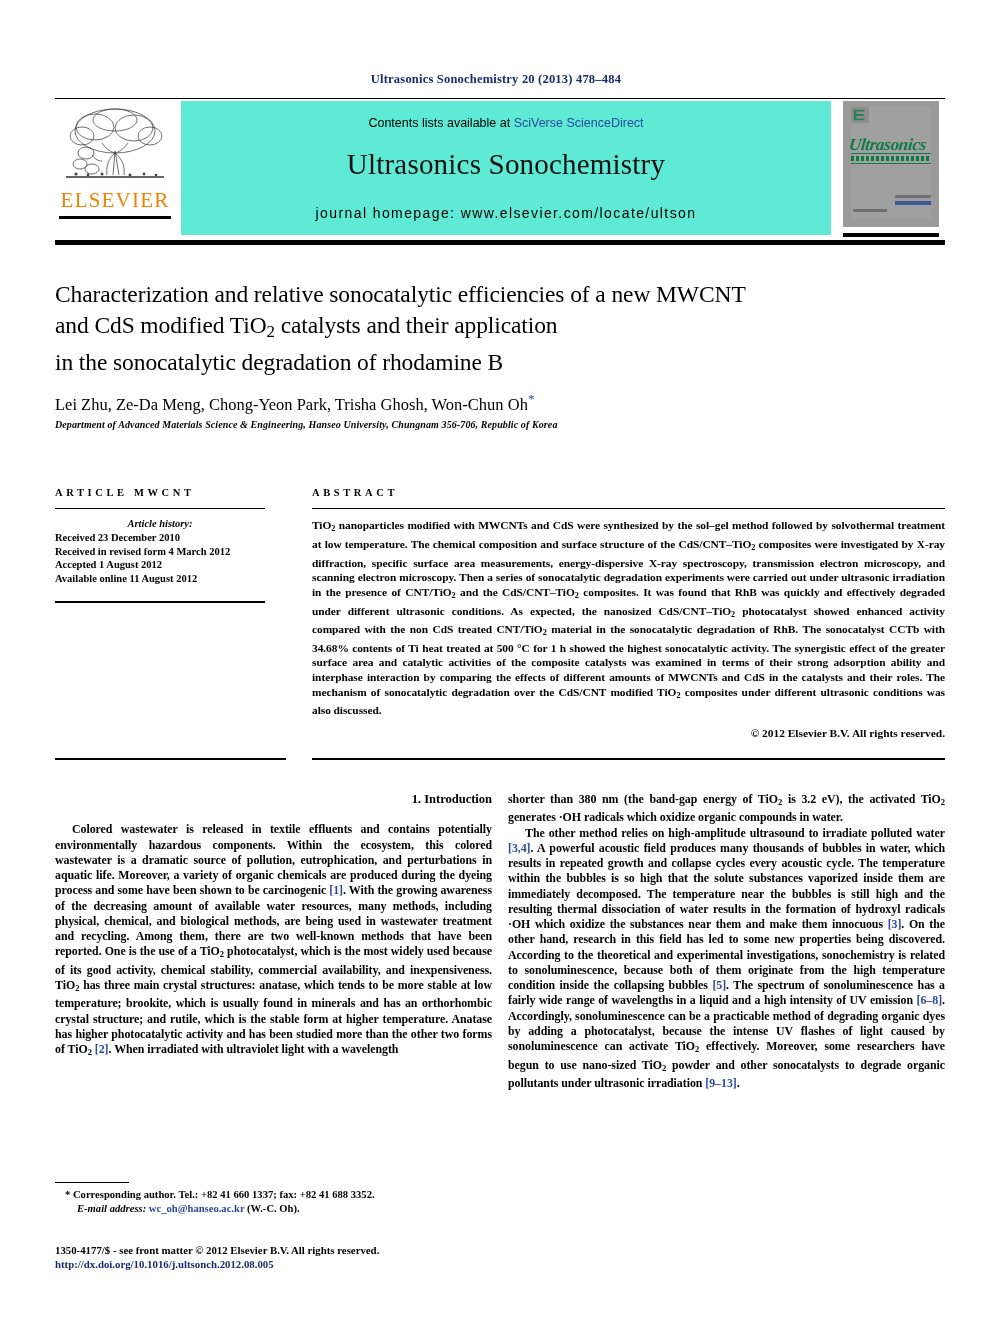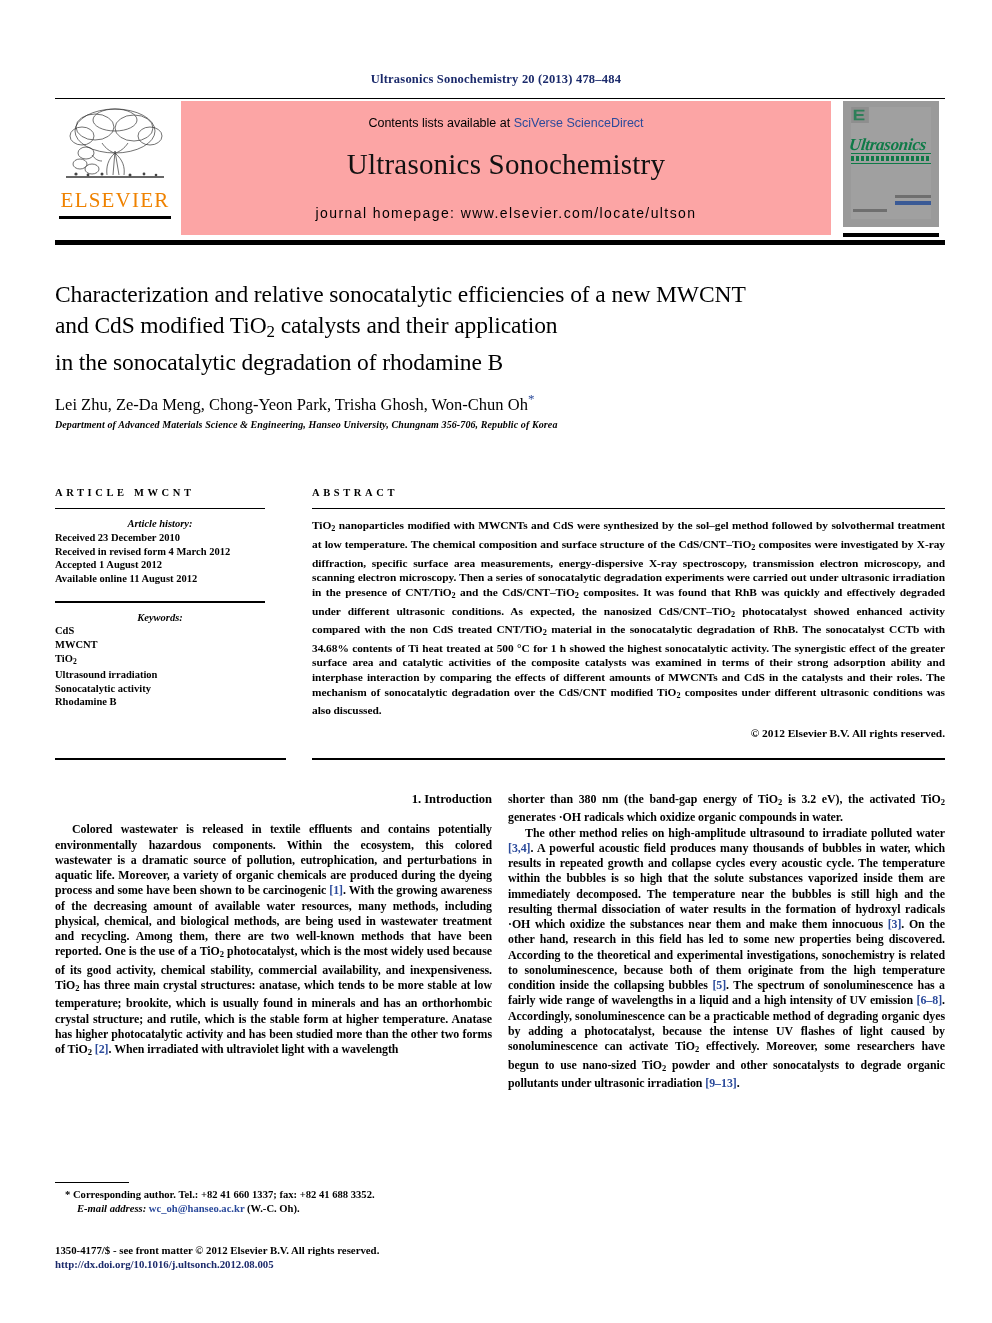--- a/index.html
+++ b/index.html
@@ -44,21 +44,21 @@
     color:#ef8200;
     font-size:21px;
     letter-spacing:1.2px;
     line-height:1;
     margin-top:1px;
   }
   .logo-rule{width:112px;height:3px;background:#000;margin-top:5px;}
 
   .center-box{
     flex:1 1 auto;
-    background:#fca5a5;
+    background:#5eead4;
     margin:2px 6px 4px 6px;
     display:flex;flex-direction:column;align-items:center;justify-content:center;
     box-sizing:border-box;
     text-align:right;
   }
   .contents-line{
     font-family:"Liberation Sans", sans-serif;
     font-size:12.5px;
     color:#000;
     margin-top:6px;
@@ -335,29 +335,20 @@
     <div class="sec-head">ARTICLE MWCNT</div>
     <div class="rule-thin"></div>
     <div class="info-body hist-block">
       <div class="ital">Article history:</div>
       <div>Received 23 December 2010</div>
       <div>Received in revised form 4 March 2012</div>
       <div>Accepted 1 August 2012</div>
       <div>Available online 11 August 2012</div>
     </div>
     <div class="info-sep"></div>
-    <div class="info-body kw-block">
-      <div class="ital">Keywords:</div>
-      <div>CdS</div>
-      <div>MWCNT</div>
-      <div>TiO<sub>2</sub></div>
-      <div>Ultrasound irradiation</div>
-      <div>Sonocatalytic activity</div>
-      <div>Rhodamine B</div>
-    </div>
   </div>
 
   <div class="abs-col">
     <div class="sec-head">ABSTRACT</div>
     <div class="rule-thin"></div>
     <div class="abs-body"><span id="abs-slot">TiO<sub>2</sub> nanoparticles modified with MWCNTs and CdS were synthesized by the sol–gel method followed by solvothermal treatment at low temperature. The chemical composition and surface structure of the CdS/CNT–TiO<sub>2</sub> composites were investigated by X-ray diffraction, specific surface area measurements, energy-dispersive X-ray spectroscopy, transmission electron microscopy, and scanning electron microscopy. Then a series of sonocatalytic degradation experiments were carried out under ultrasonic irradiation in the presence of CNT/TiO<sub>2</sub> and the CdS/CNT–TiO<sub>2</sub> composites. It was found that RhB was quickly and effectively degraded under different ultrasonic conditions. As expected, the nanosized CdS/CNT–TiO<sub>2</sub> photocatalyst showed enhanced activity compared with the non CdS treated CNT/TiO<sub>2</sub> material in the sonocatalytic degradation of RhB. The sonocatalyst CCTb with 34.68% contents of Ti heat treated at 500 °C for 1 h showed the highest sonocatalytic activity. The synergistic effect of the greater surface area and catalytic activities of the composite catalysts was examined in terms of their strong adsorption ability and interphase interaction by comparing the effects of different amounts of MWCNTs and CdS in the catalysts and their roles. The mechanism of sonocatalytic degradation over the CdS/CNT modified TiO<sub>2</sub> composites under different ultrasonic conditions was also discussed.</span></div>
     <div class="copyright">© 2012 Elsevier B.V. All rights reserved.</div>
   </div>
 
   <div class="rule-left-bottom"></div>

